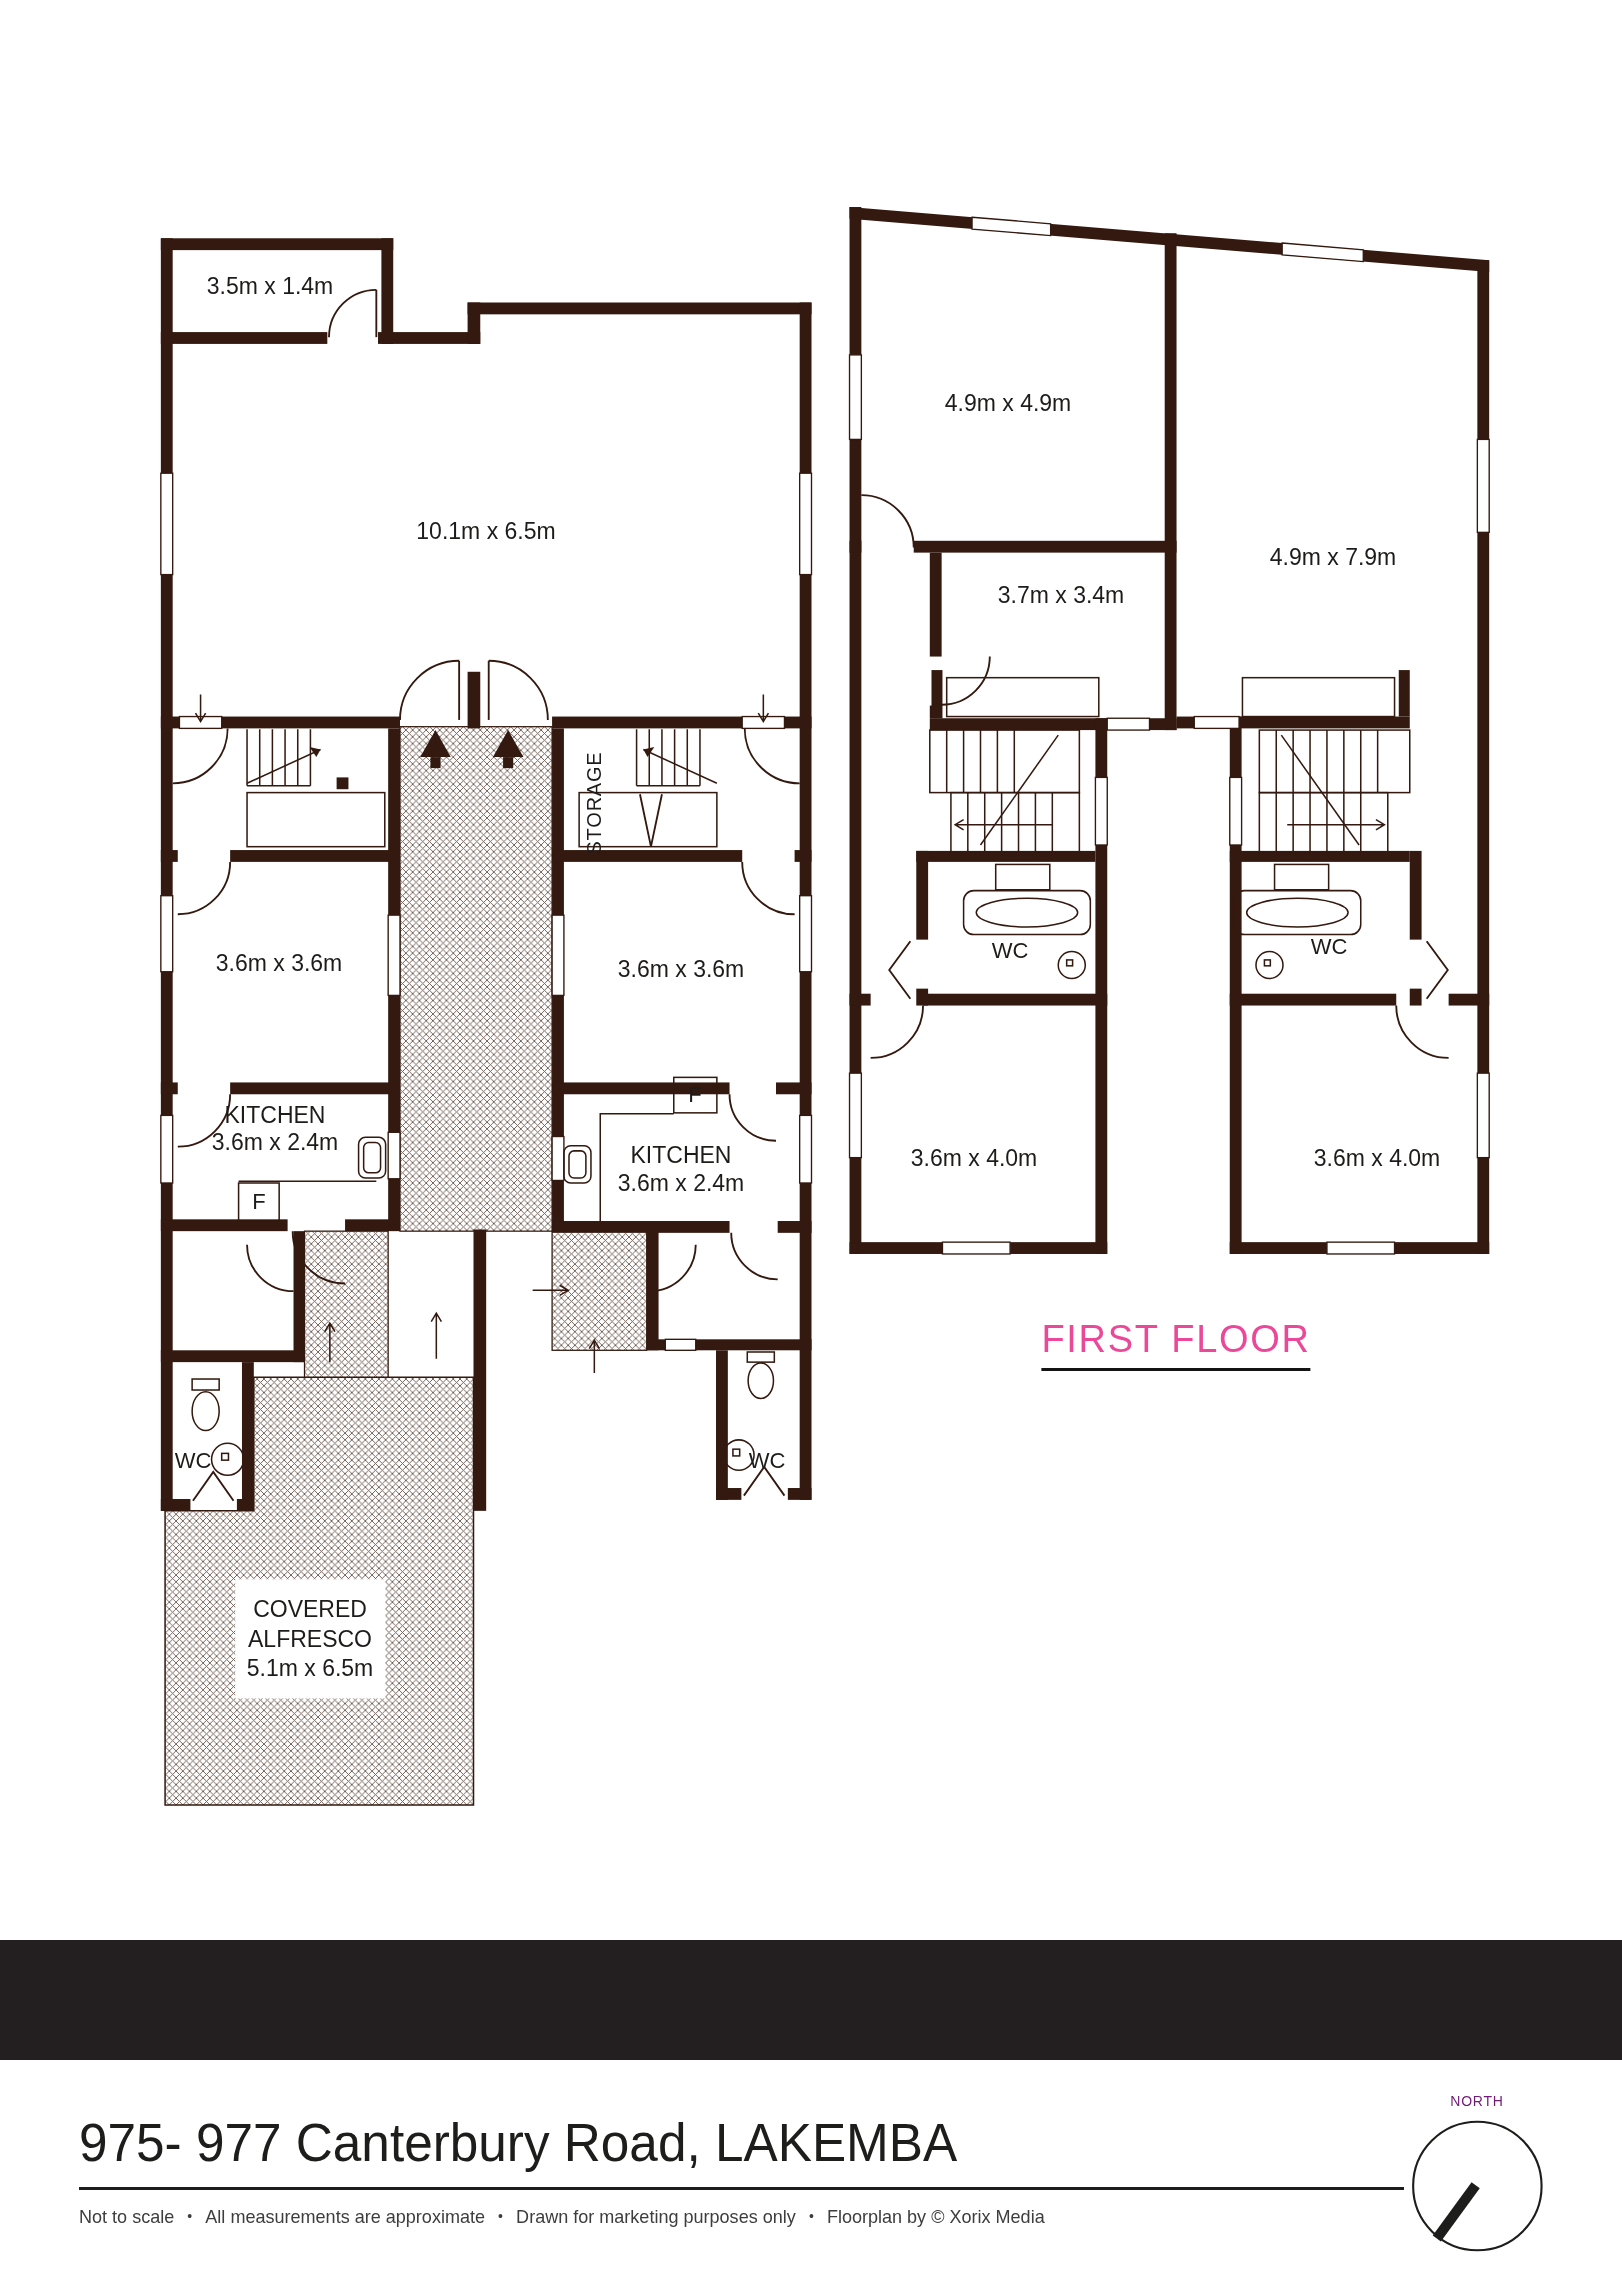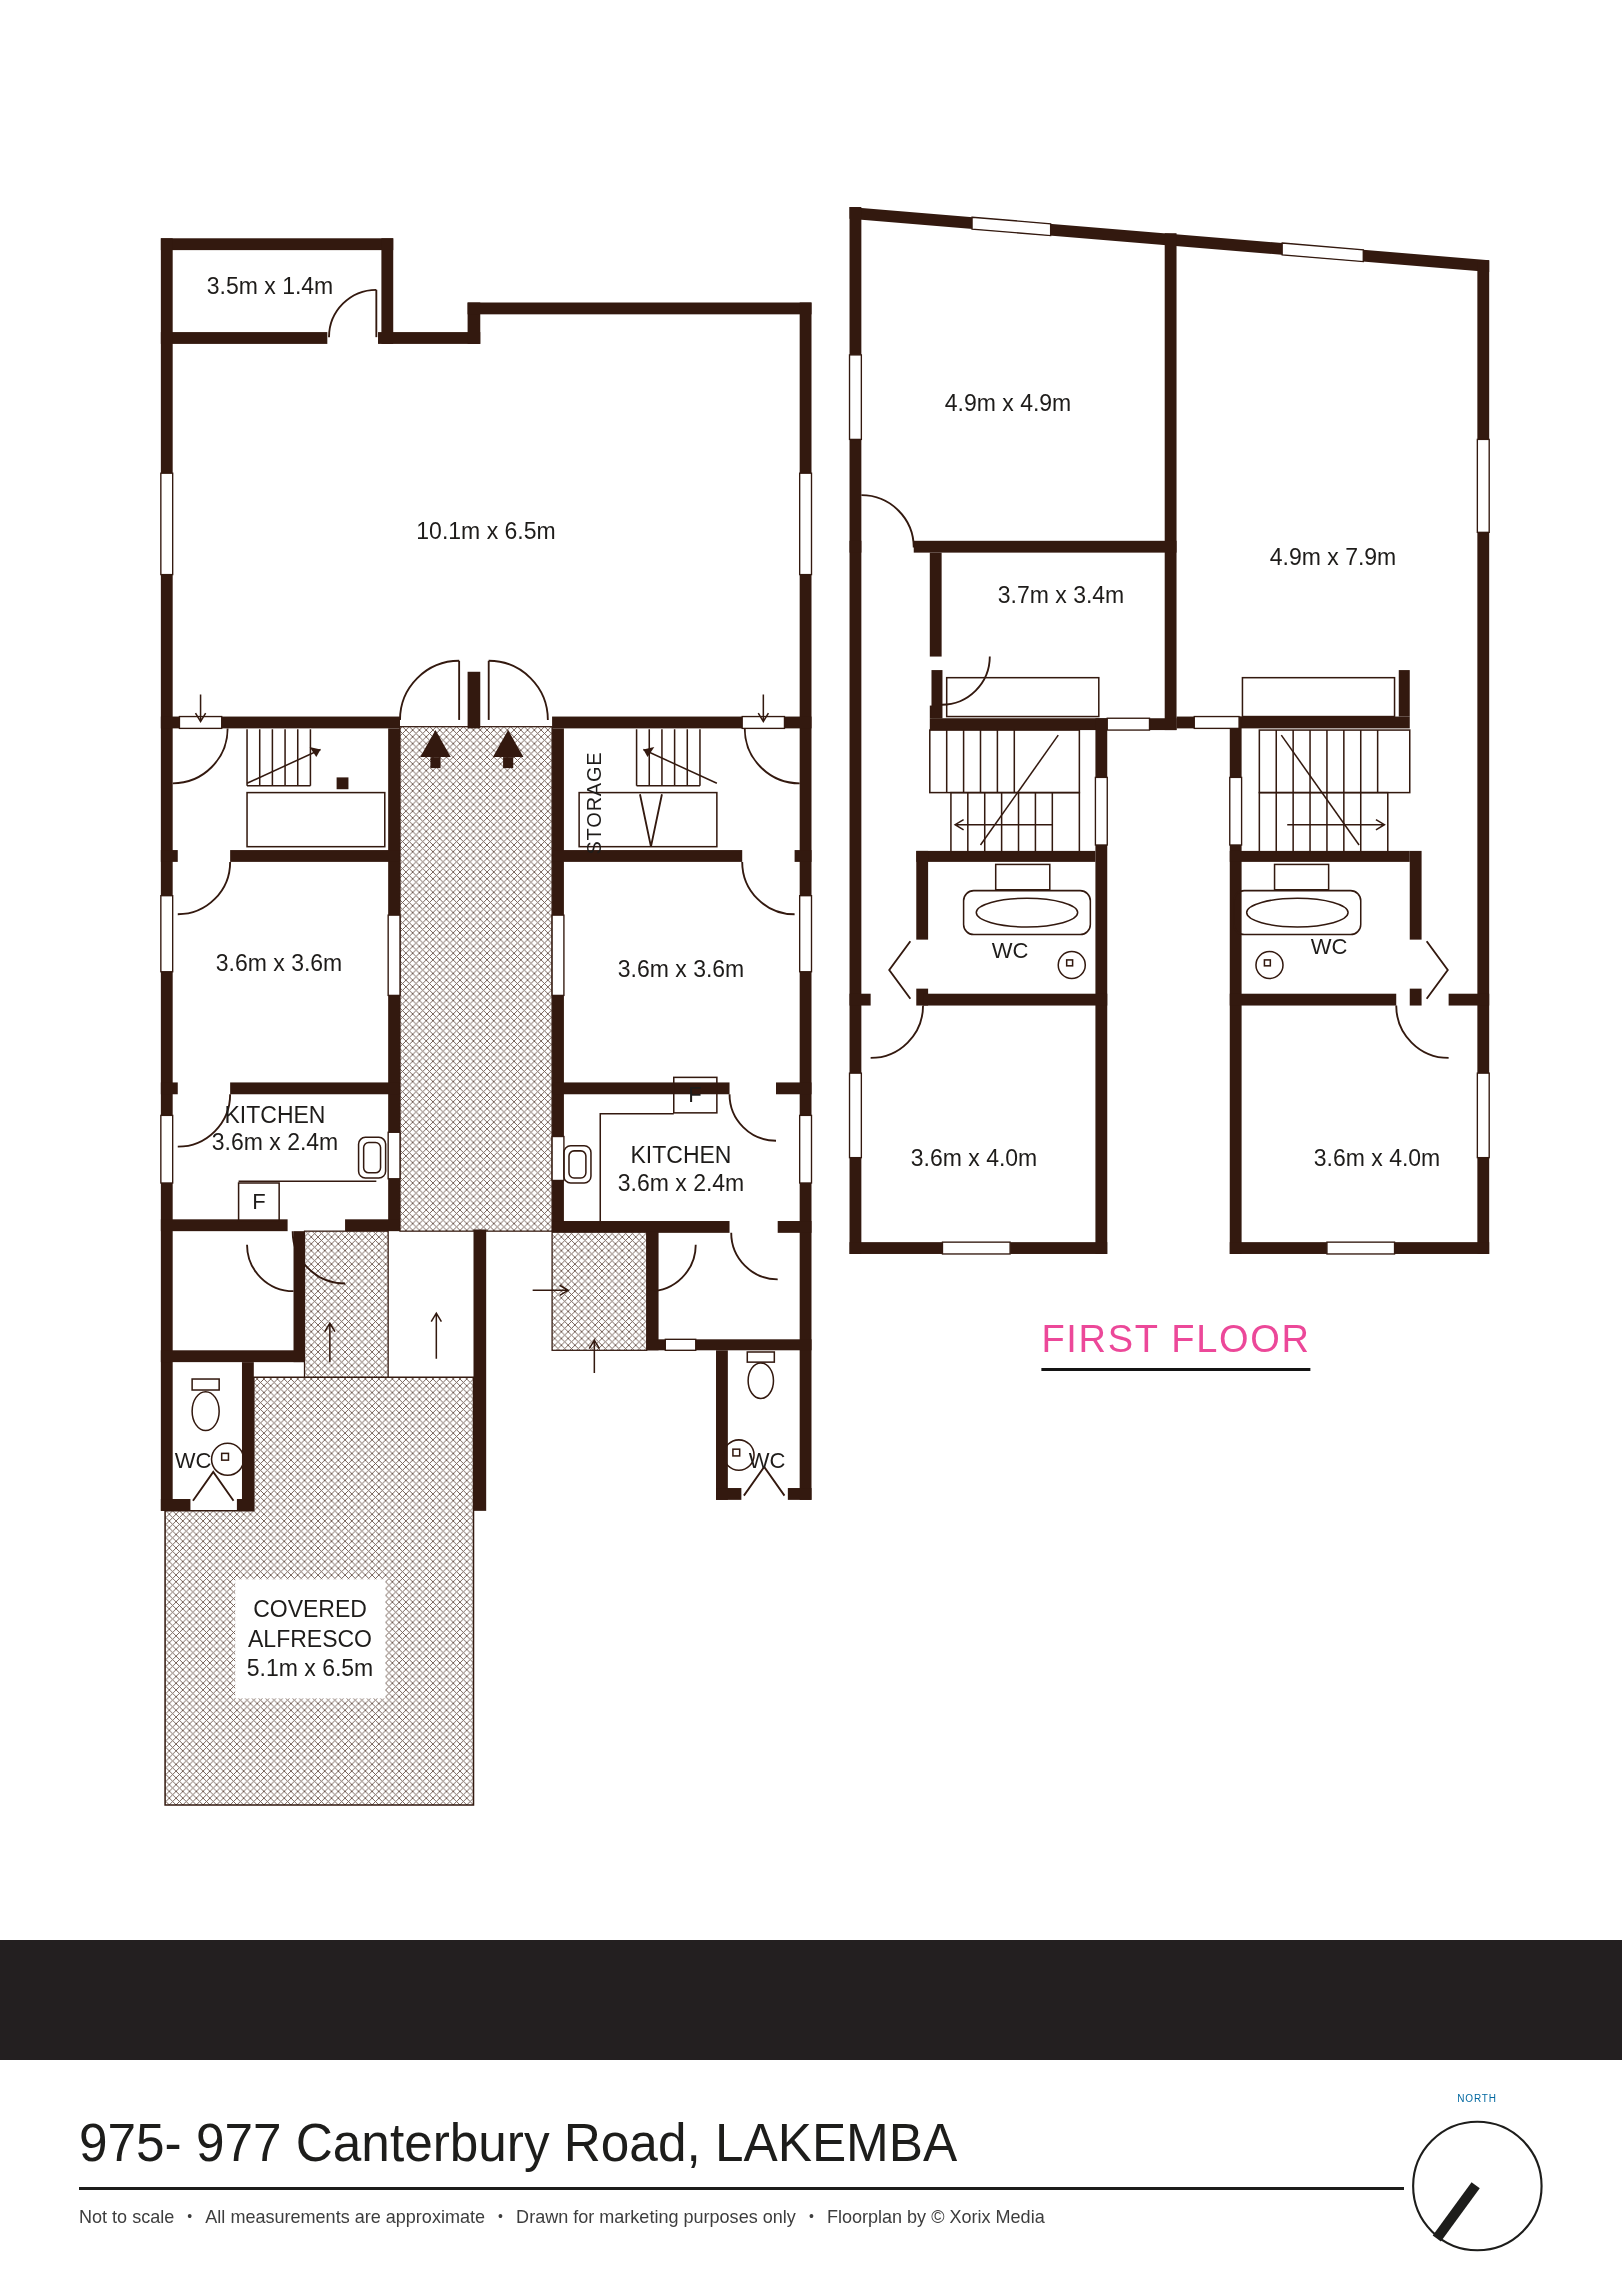--- a/index.html
+++ b/index.html
@@ -38,21 +38,21 @@
     background:#1d1d1b; z-index:2;
   }
   .disclaimer {
     position:absolute; left:79px; top:2206px;
     font-size:18.6px; color:#3d3d3d; white-space:nowrap;
     transform:scaleX(.97); transform-origin:left top; z-index:2;
   }
   .disclaimer .bullet { display:inline-block; margin:0 13.5px; font-size:14.4px; vertical-align:1.7px; color:#3d3d3d; }
   .north-label {
     position:absolute; left:1477px; top:2093px; transform:translate(-50%,0);
-    font-size:10px; letter-spacing:0.8px; color:#0369a1; z-index:2;
+    font-size:14px; letter-spacing:0.8px; color:#701a75; z-index:2;
   }
 </style>
 </head>
 <body>
 
 <div class="stage">
 
 <svg width="1623" height="2295" viewBox="0 0 1920 2716">
   <defs>
     <pattern id="hatch" width="8" height="8" patternUnits="userSpaceOnUse">

